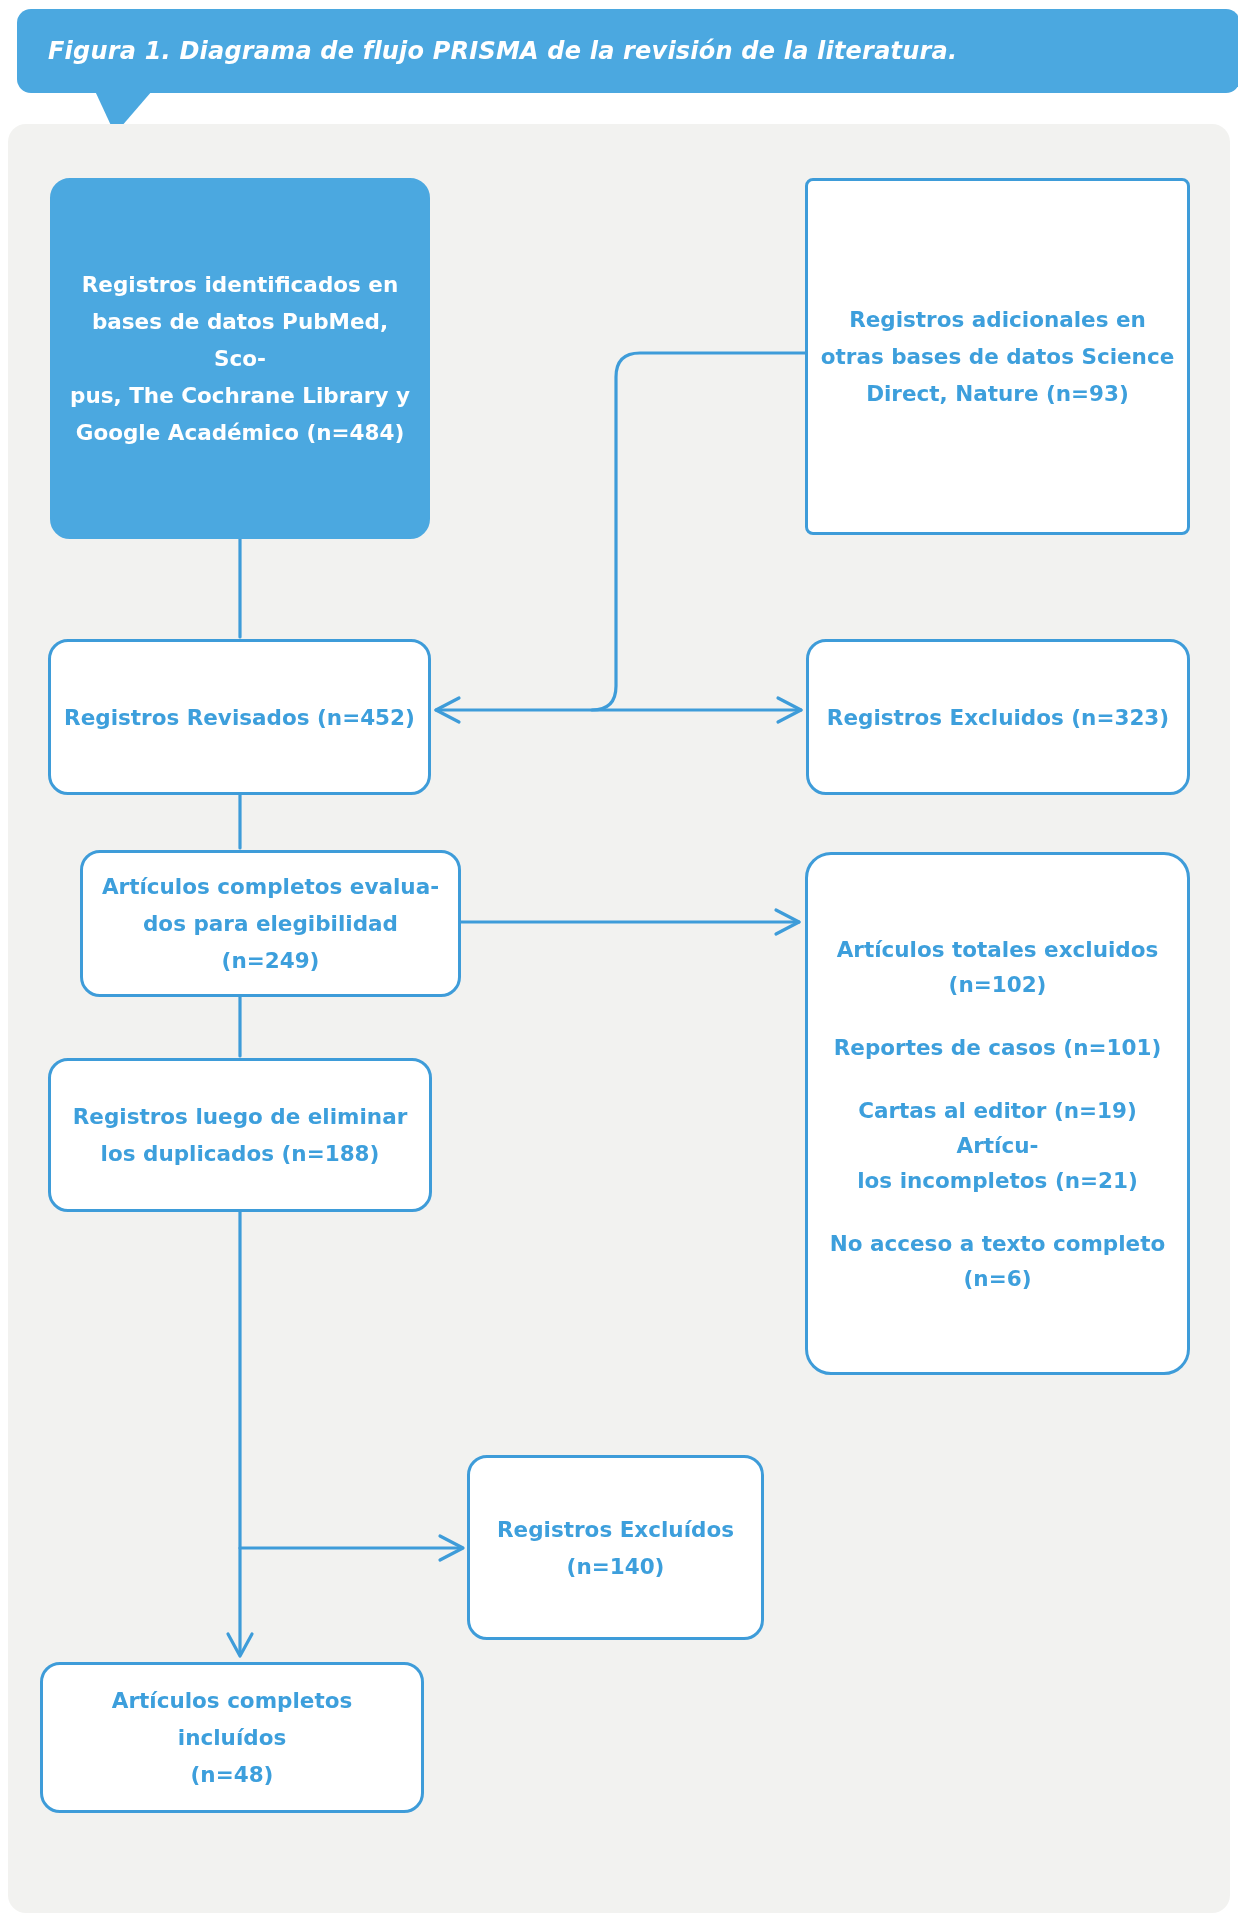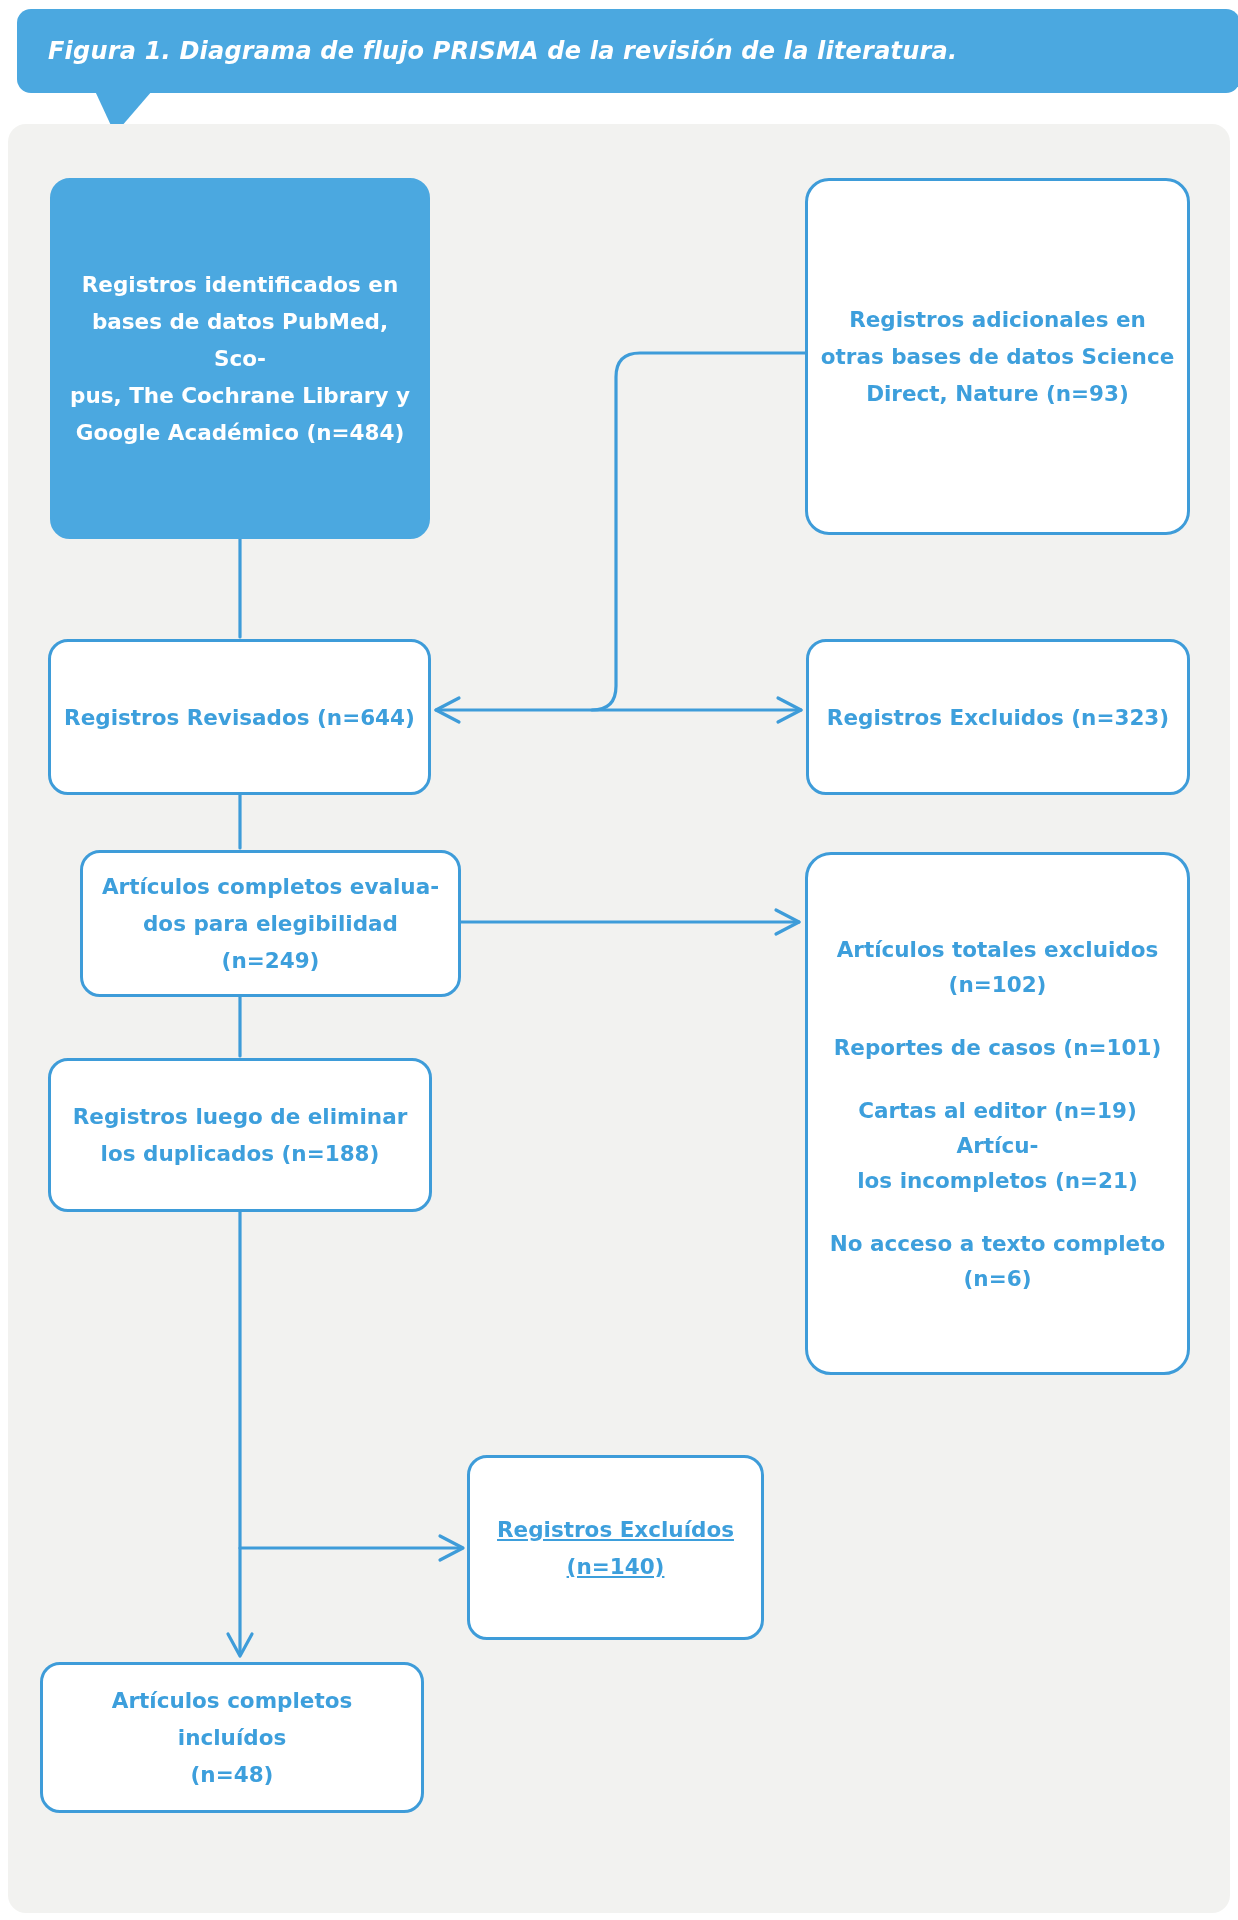--- a/index.html
+++ b/index.html
@@ -94,26 +94,26 @@
     <g>
       <path class="connector" d="M240 1548 H459"></path>
       <path class="connector" d="M463 1548 L440 1536 M463 1548 L440 1560"></path>
     </g>
   </svg>
 
   <div class="node node--filled" style="left:50px;top:178px;width:380px;height:361px;">
     <div>Registros identificados en<br>bases de datos PubMed, Sco-<br>pus, The Cochrane Library y<br>Google Académico (n=484)</div>
   </div>
 
-  <div class="node" style="left:805px;top:178px;width:385px;height:357px;border-radius:24px;">
+  <div class="node" style="left:805px;top:178px;width:385px;height:357px;border-radius:8px;">
     <div>Registros adicionales en<br>otras bases de datos Science<br>Direct, Nature (n=93)</div>
   </div>
 
   <div class="node" style="left:48px;top:639px;width:383px;height:156px;">
-    <div>Registros Revisados (n=644)</div>
+    <div>Registros Revisados (n=452)</div>
   </div>
 
   <div class="node" style="left:806px;top:639px;width:384px;height:156px;">
     <div>Registros Excluidos (n=323)</div>
   </div>
 
   <div class="node" style="left:50px;top:850px;width:381px;height:147px;margin-left:30px;">
     <div>Artículos completos evalua-<br>dos para elegibilidad (n=249)</div>
   </div>
 
@@ -121,21 +121,21 @@
     <div class="fp">Artículos totales excluidos<br>(n=102)</div>
     <div class="fp">Reportes de casos (n=101)</div>
     <div class="fp">Cartas al editor (n=19) Artícu-<br>los incompletos (n=21)</div>
     <div class="fp">No acceso a texto completo<br>(n=6)</div>
   </div>
 
   <div class="node" style="left:48px;top:1058px;width:384px;height:154px;">
     <div>Registros luego de eliminar<br>los duplicados (n=188)</div>
   </div>
 
-  <div class="node" style="left:467px;top:1455px;width:297px;height:185px;text-decoration:underline;">
+  <div class="node" style="left:467px;top:1455px;width:297px;height:185px;">
     <div>Registros Excluídos<br>(n=140)</div>
   </div>
 
   <div class="node" style="left:40px;top:1662px;width:384px;height:151px;">
     <div>Artículos completos incluídos<br>(n=48)</div>
   </div>
 
 </div>
 
 </body></html>

